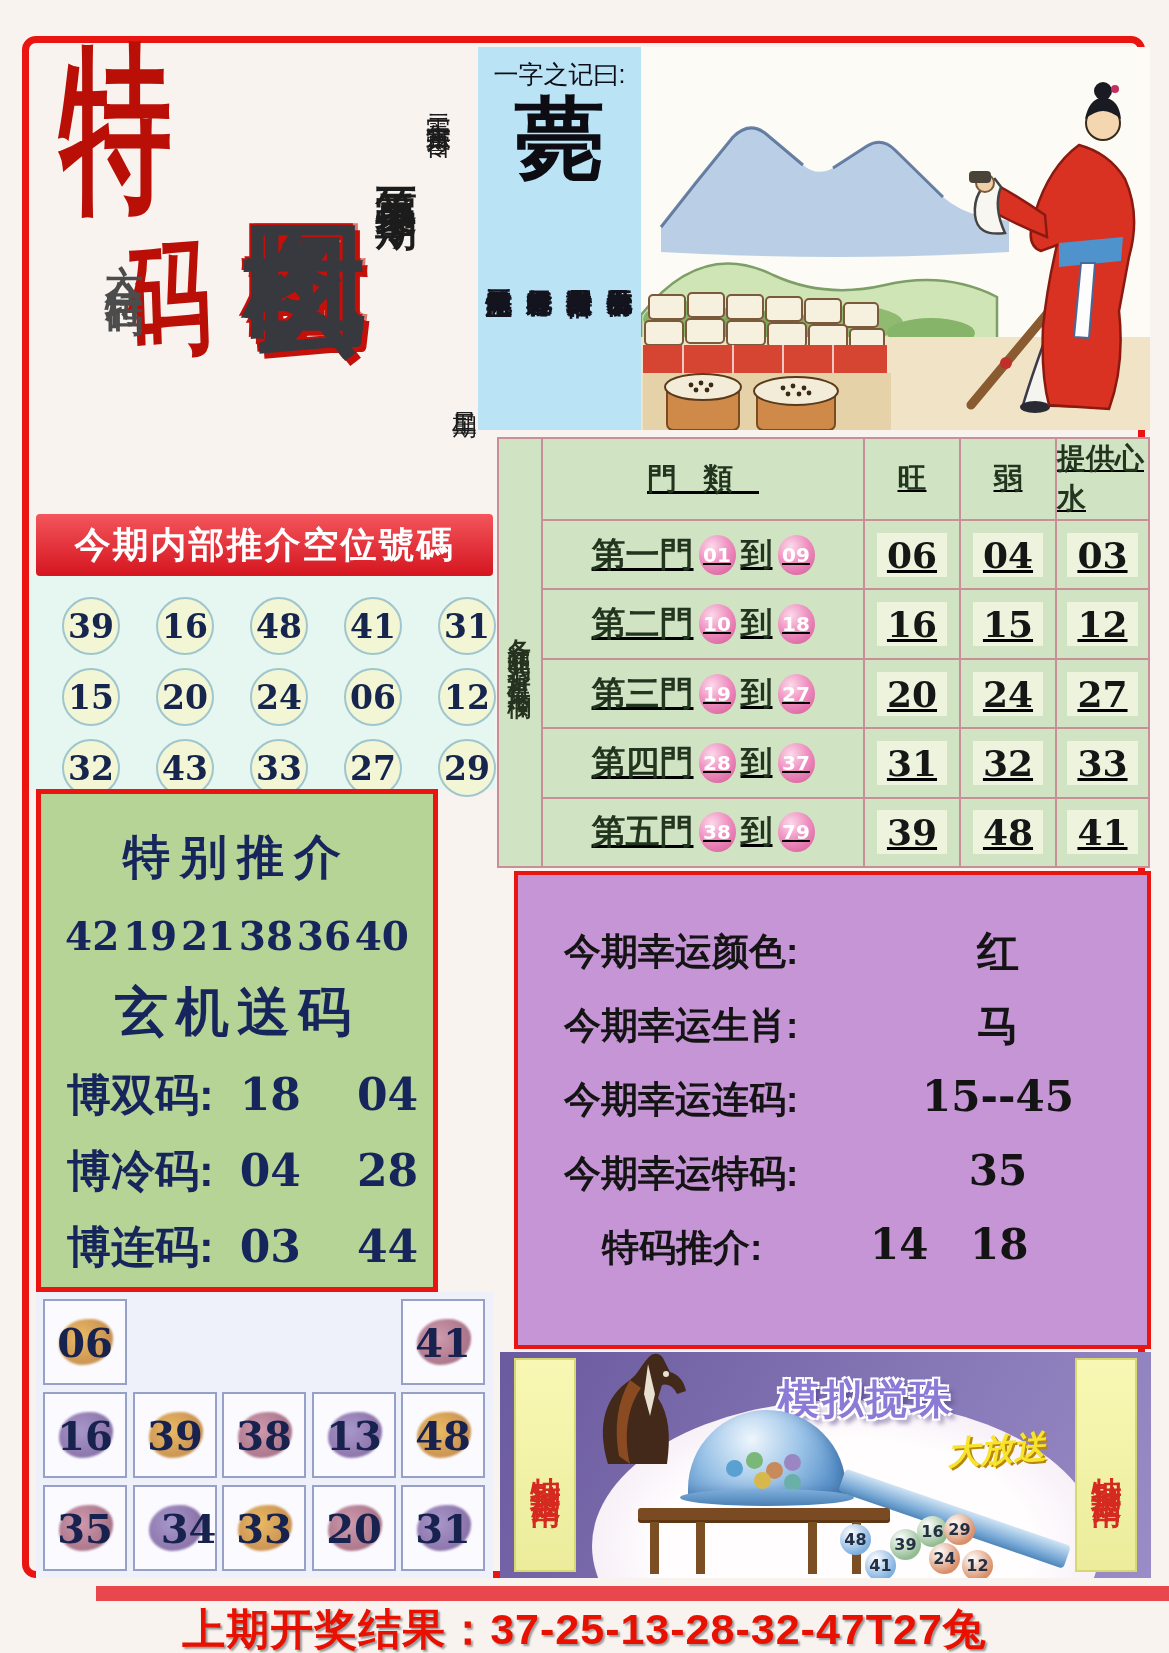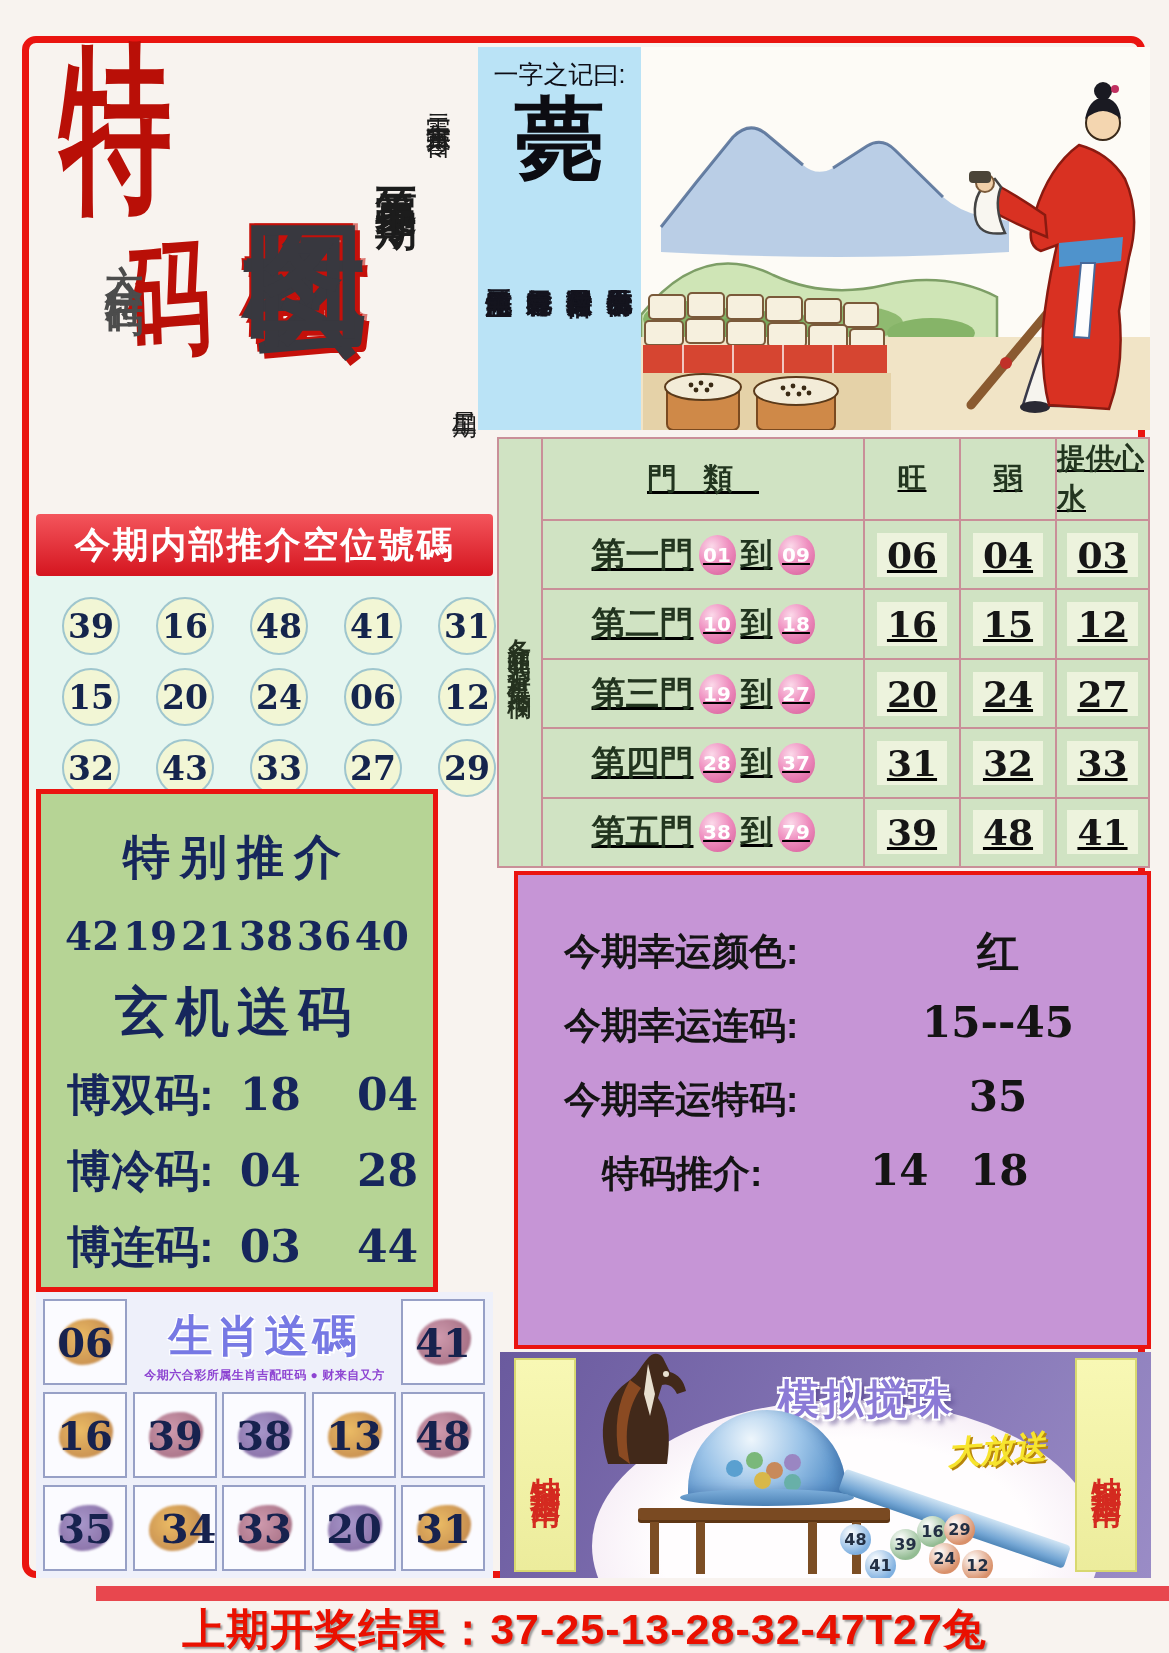--- a/index.html
+++ b/index.html
@@ -400,20 +400,24 @@
       <span class="val2">44</span>
     </div>
   </div>
 
   <div class="lucky">
     <div class="lk-row">
       <span class="lk-label">今期幸运颜色:</span>
       <span class="lk-value">红</span>
     </div>
     <div class="lk-row">
+      <span class="lk-label">今期幸运生肖:</span>
+      <span class="lk-value">马</span>
+    </div>
+    <div class="lk-row">
       <span class="lk-label">今期幸运连码:</span>
       <span class="lk-value">15--45</span>
     </div>
     <div class="lk-row">
       <span class="lk-label">今期幸运特码:</span>
       <span class="lk-value">35</span>
     </div>
     <div class="lk-row">
       <span class="lk-label indent">特码推介:</span>
       <span class="lk-v1">14</span>
@@ -424,24 +428,20 @@
   <div class="zodiac">
     <div class="zd-grid">
       <div class="zd-cell" style="left:0;top:0;">
           <div class="zd-art"></div>
           <span class="zd-num">06</span>
         </div>
       <div class="zd-cell" style="left:358px;top:0;">
           <div class="zd-art"></div>
           <span class="zd-num">41</span>
         </div>
-      <div class="zd-title-cell">
-        <div class="zd-title">生肖送碼</div>
-        <div class="zd-subtitle">今期六合彩所属生肖吉配旺码 ● 财来自又方</div>
-      </div>
       <div class="zd-cell" style="left:0;top:93px;">
           <div class="zd-art"></div>
           <span class="zd-num">16</span>
         </div>
       <div class="zd-cell" style="left:90px;top:93px;">
           <div class="zd-art"></div>
           <span class="zd-num">39</span>
         </div>
       <div class="zd-cell" style="left:179px;top:93px;">
           <div class="zd-art"></div>

